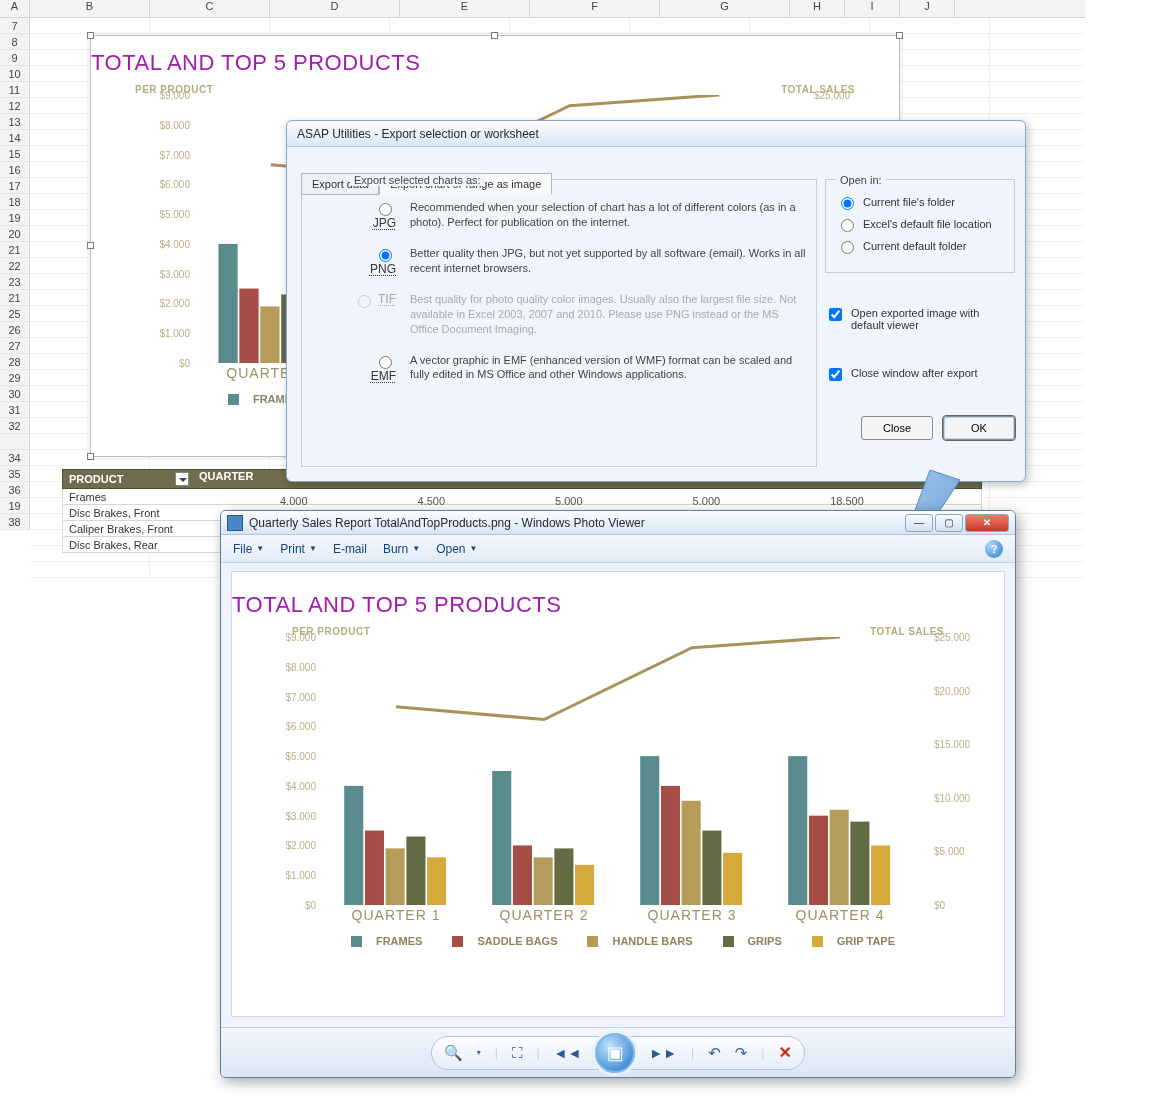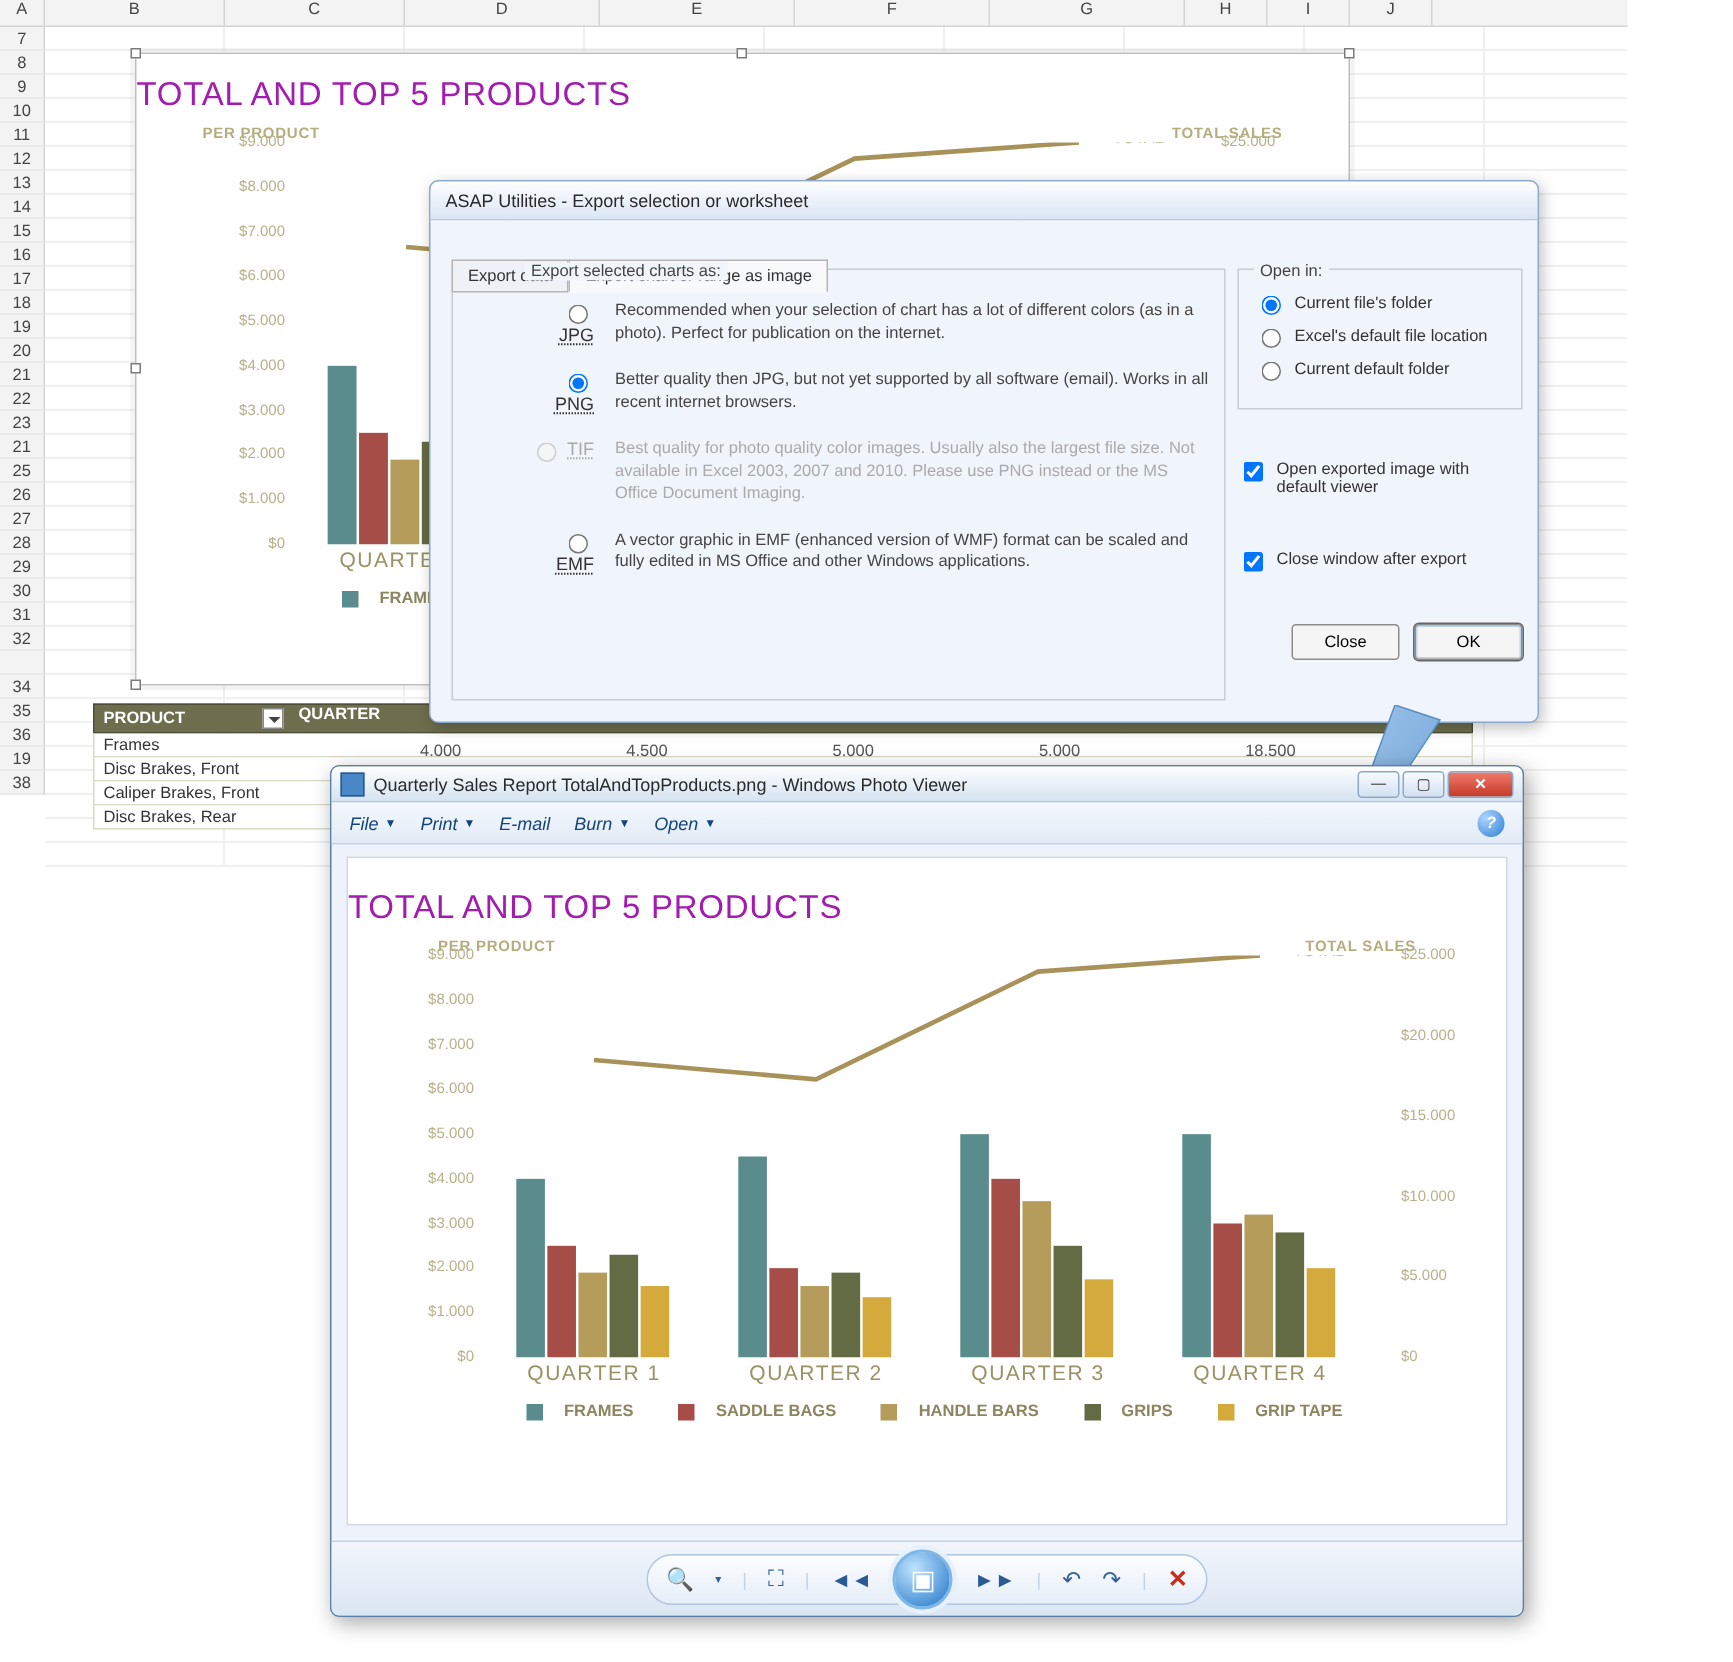--- a/index.html
+++ b/index.html
@@ -92,21 +92,21 @@
   
   .pv { position:absolute; left:220px; top:510px; width:796px; height:568px;
     border:1px solid #5c7fa6; border-radius:6px; box-shadow:3px 4px 14px rgba(0,0,0,.35); background:#eef3fb; overflow:hidden;}
   .pv-title { height:24px; display:flex; align-items:center; padding:0 6px;
     background:linear-gradient(#fdfeff,#d6e3f2); border-bottom:1px solid #b1c4dc;}
   .pv-title .app-icon { width:16px;height:16px;margin-right:6px;background:#4a87c7;display:inline-block;border:1px solid #2a5a8c;}
   .pv-title-text { flex:1; font-size:12px; color:#2a2a2a;}
   .pv-winbtns { display:flex;}
   .pv-winbtn { width:28px; height:18px; border:1px solid #8ea9c8; background:linear-gradient(#f7fbff,#d3e1f1); border-radius:3px; margin-left:2px; display:flex; align-items:center; justify-content:center; font-size:10px;}
   .pv-winbtn.close { background:linear-gradient(#f07a6a,#c53a28); color:#fff; width:44px; font-weight:bold;}
-  .pv-menubar { height:28px; display:flex; align-items:center; gap:16px; padding:0 12px; background:linear-gradient(#f4f8fd,#e2ebf6); border-bottom:1px solid #c3d2e5; font-size:12px; color:#14447e;font-style:italic;}
+  .pv-menubar { height:28px; display:flex; align-items:center; gap:16px; padding:0 12px; background:linear-gradient(#f4f8fd,#e2ebf6); border-bottom:1px solid #c3d2e5; font-size:12px; color:#14447e;}
   .pv-menubar .mi { display:flex; align-items:center; gap:4px; cursor:pointer;}
   .pv-menubar .chev { font-size:8px; color:#14447e;}
   .pv-help { margin-left:auto; width:18px; height:18px; border-radius:50%; background:radial-gradient(circle at 30% 30%,#aed4ff,#2a7fd4); color:#fff; text-align:center; line-height:18px; font-weight:bold; font-size:11px;}
   .pv-canvas { position:absolute; left:10px; right:10px; top:60px; bottom:60px; background:#fff; border:1px solid #d0d8e4;}
   .pv-toolbar { position:absolute; left:0; right:0; bottom:0; height:50px; display:flex; align-items:center; justify-content:center; gap:10px; background:linear-gradient(#f2f6fc,#dbe6f3); border-top:1px solid #c3d2e5;}
   .pv-pill { display:flex; align-items:center; background:linear-gradient(#fcfdff,#e6eef8); border:1px solid #b2c6df; border-radius:20px; height:34px; padding:0 12px; gap:14px;}
   .pv-ico { font-size:15px; color:#30609c; cursor:pointer;}
   .pv-center { width:40px; height:40px; border-radius:50%; background:radial-gradient(circle at 35% 30%,#bfe3ff,#1f75c7); border:2px solid #7fb7e8; display:flex; align-items:center; justify-content:center; color:#fff; font-size:18px; box-shadow:0 0 0 3px #e6f1fb;}
   .pv-navbtn{ font-size:14px; color:#2a5a94; cursor:pointer;}
   .pv-redx { color:#cc2a1c; font-weight:bold; font-size:16px;}

